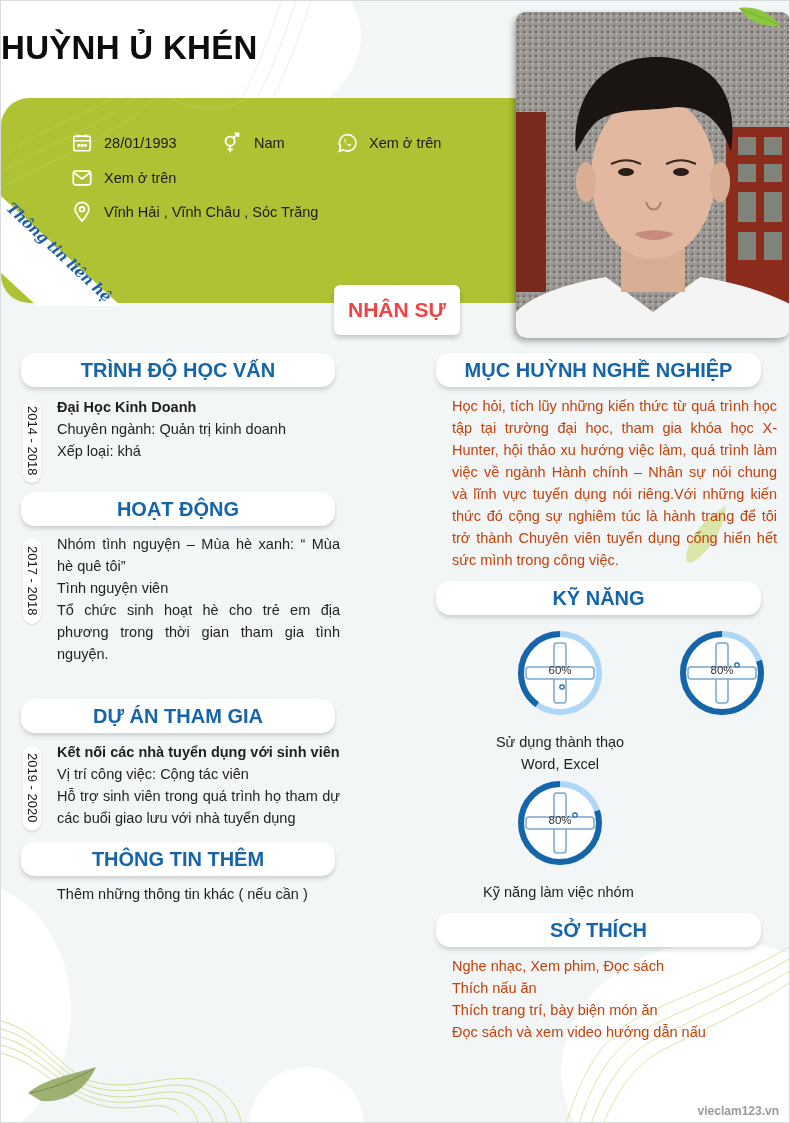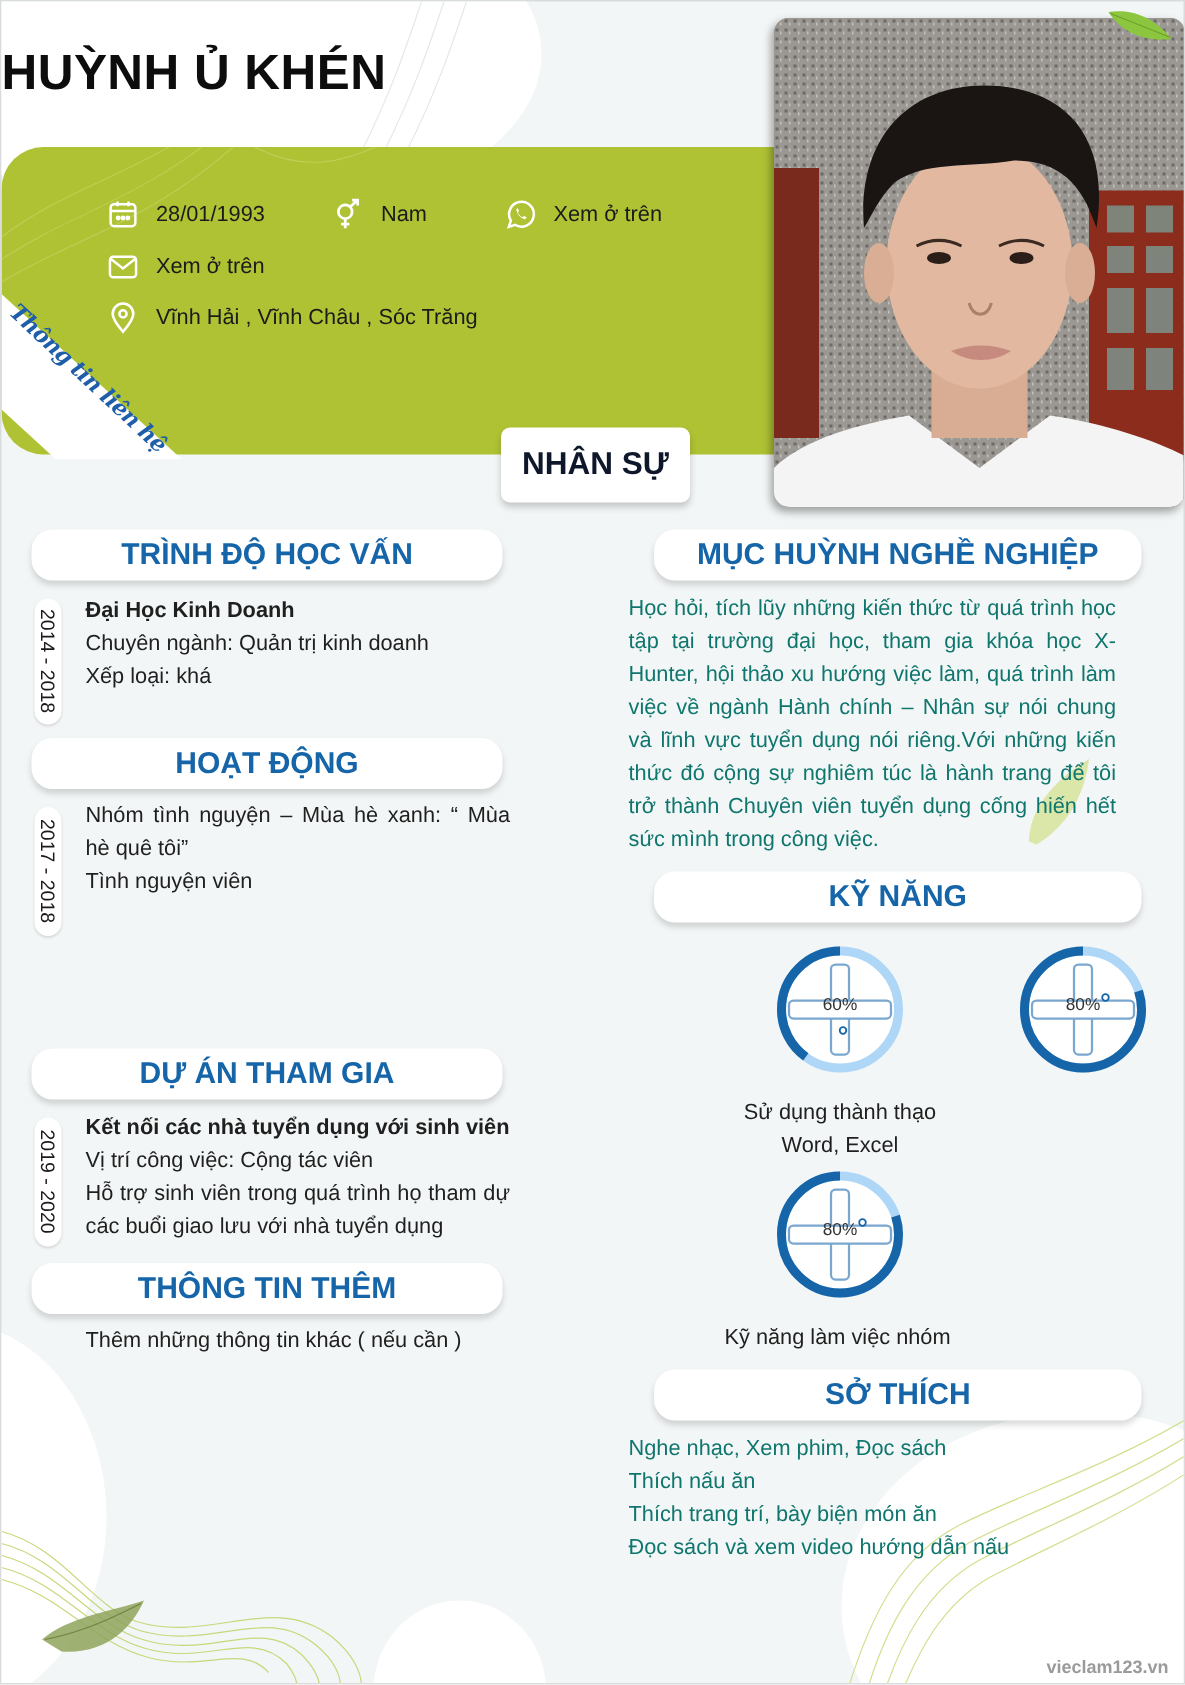--- a/index.html
+++ b/index.html
@@ -55,21 +55,21 @@
     font-style: italic; font-weight: 700;
     font-size: 15px; color: #1f5ea8;
     letter-spacing: -0.5px;
     white-space: nowrap;
   }
   .role-box {
     position: absolute; left: 333px; top: 284px; width: 126px; height: 50px;
     background: #fff; border-radius: 6px;
     box-shadow: 0 3px 5px rgba(0,0,0,0.2);
     display: flex; align-items: center; justify-content: center;
-    font-size: 21px; font-weight: 700; color: #0f172a;
+    font-size: 21px; font-weight: 700; color: #ef4444;
   }
   .photo {
     position: absolute; left: 515px; top: 11px; width: 274px; height: 326px;
     border-radius: 10px; overflow: hidden;
     box-shadow: -2px 3px 6px rgba(0,0,0,0.35);
     background: #8c8a86;
   }
   .leaf-top {
     position: absolute; left: 737px; top: 5px; width: 44px; height: 22px;
   }
@@ -94,22 +94,22 @@
     display: block; writing-mode: vertical-rl;
     font-size: 13px; color: #1a1a1a; white-space: nowrap;
   }
   .block {
     position: absolute; left: 56px; width: 283px;
     font-size: 14.5px; line-height: 22px; color: #1f1f1f;
     text-align: justify;
   }
   .block .bold { font-weight: 700; }
   .rblock {
-    position: absolute; left: 418px; width: 325px;
-    font-size: 14.5px; line-height: 22px; color: #0f766e;
+    position: absolute; left: 451px; width: 325px;
+    font-size: 14.5px; line-height: 22px; color: #c2410c;
     text-align: justify;
   }
   .skill {
     position: absolute; width: 170px; text-align: center; margin-left: 36px;
   }
   .skill .ring { position: relative; width: 88px; height: 88px; margin: 0 auto; }
   .skill .label { font-size: 14.5px; line-height: 22px; color: #1f1f1f; margin-top: 14px; }
   .ring-pct {
     position: absolute; left: 0; top: 35px; width: 88px; text-align: center;
     font-size: 11.5px; color: #333;
@@ -272,20 +272,21 @@
     <div>Xếp loại: khá</div>
   </div>
 
   <div class="sec-head left-head" style="top:491px">HOẠT ĐỘNG</div>
   <div class="year-pill" style="top:537px;height:86px">
     <span>2017 - 2018</span>
   </div>
   <div class="block" style="top:532px">
     <div>Nhóm tình nguyện – Mùa hè xanh: “ Mùa hè quê tôi”</div>
     <div>Tình nguyện viên</div>
+    <div>Tổ chức sinh hoạt hè cho trẻ em địa phương trong thời gian tham gia tình nguyện.</div>
   </div>
 
   <div class="sec-head left-head" style="top:698px">DỰ ÁN THAM GIA</div>
   <div class="year-pill" style="top:744px;height:86px">
     <span>2019 - 2020</span>
   </div>
   <div class="block" style="top:740px">
     <div class="bold">Kết nối các nhà tuyển dụng với sinh viên</div>
     <div>Vị trí công việc: Cộng tác viên</div>
     <div>Hỗ trợ sinh viên trong quá trình họ tham dự các buổi giao lưu với nhà tuyển dụng</div>

